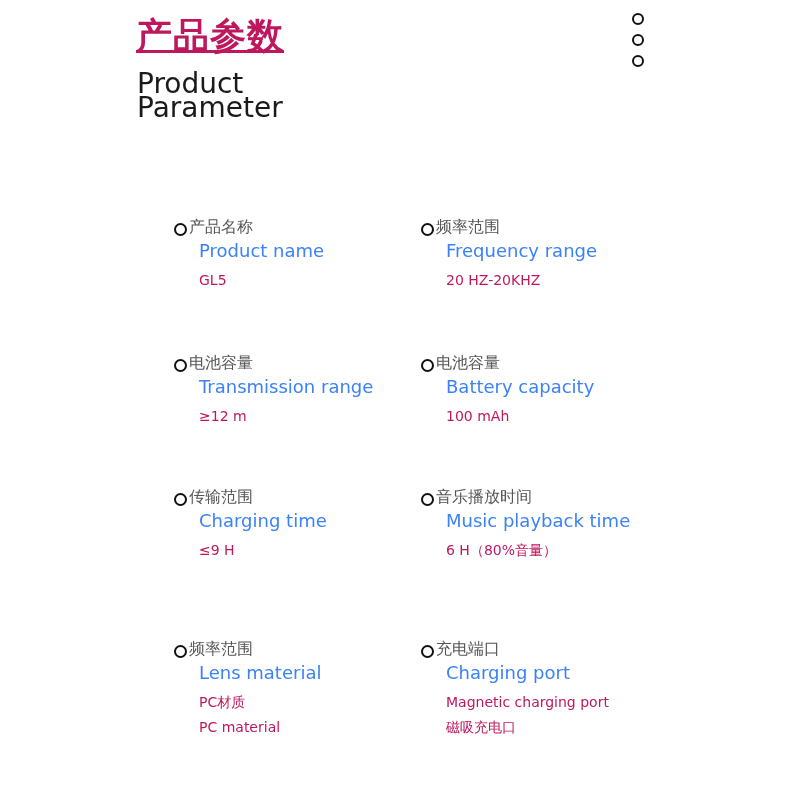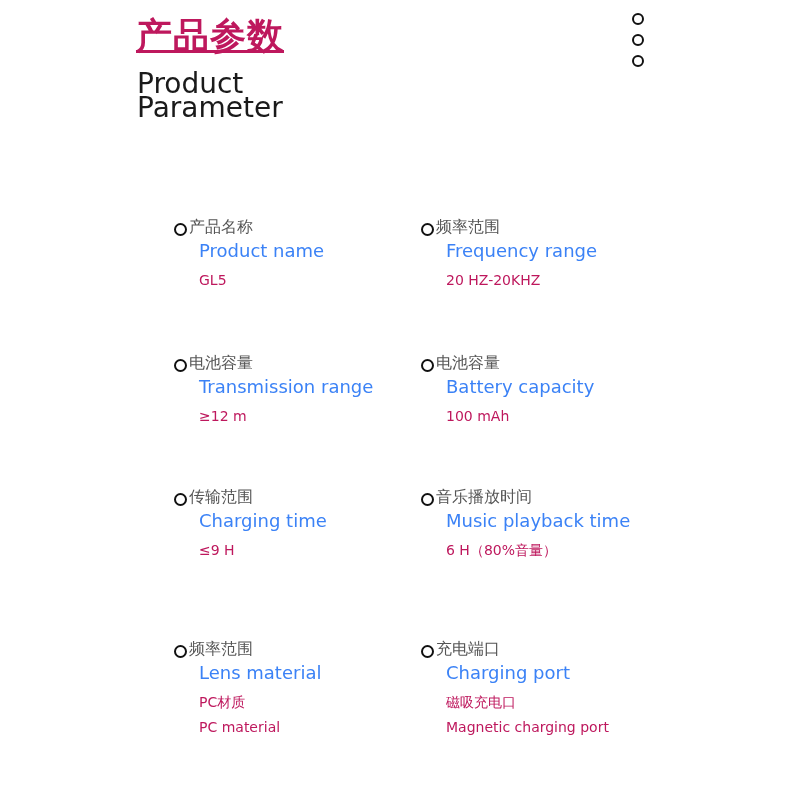--- a/index.html
+++ b/index.html
@@ -164,16 +164,16 @@
     <div>PC材质</div>
     <div>PC material</div>
   </div>
 </div>
 
 <div class="spec" style="left:421px; top:639px;">
   <span class="bullet"></span>
   <div class="label-cn">充电端口</div>
   <div class="label-en">Charging port</div>
   <div class="value">
+    <div>Magnetic charging port</div>
     <div>磁吸充电口</div>
-    <div>Magnetic charging port</div>
   </div>
 </div>
 
 </body></html>

